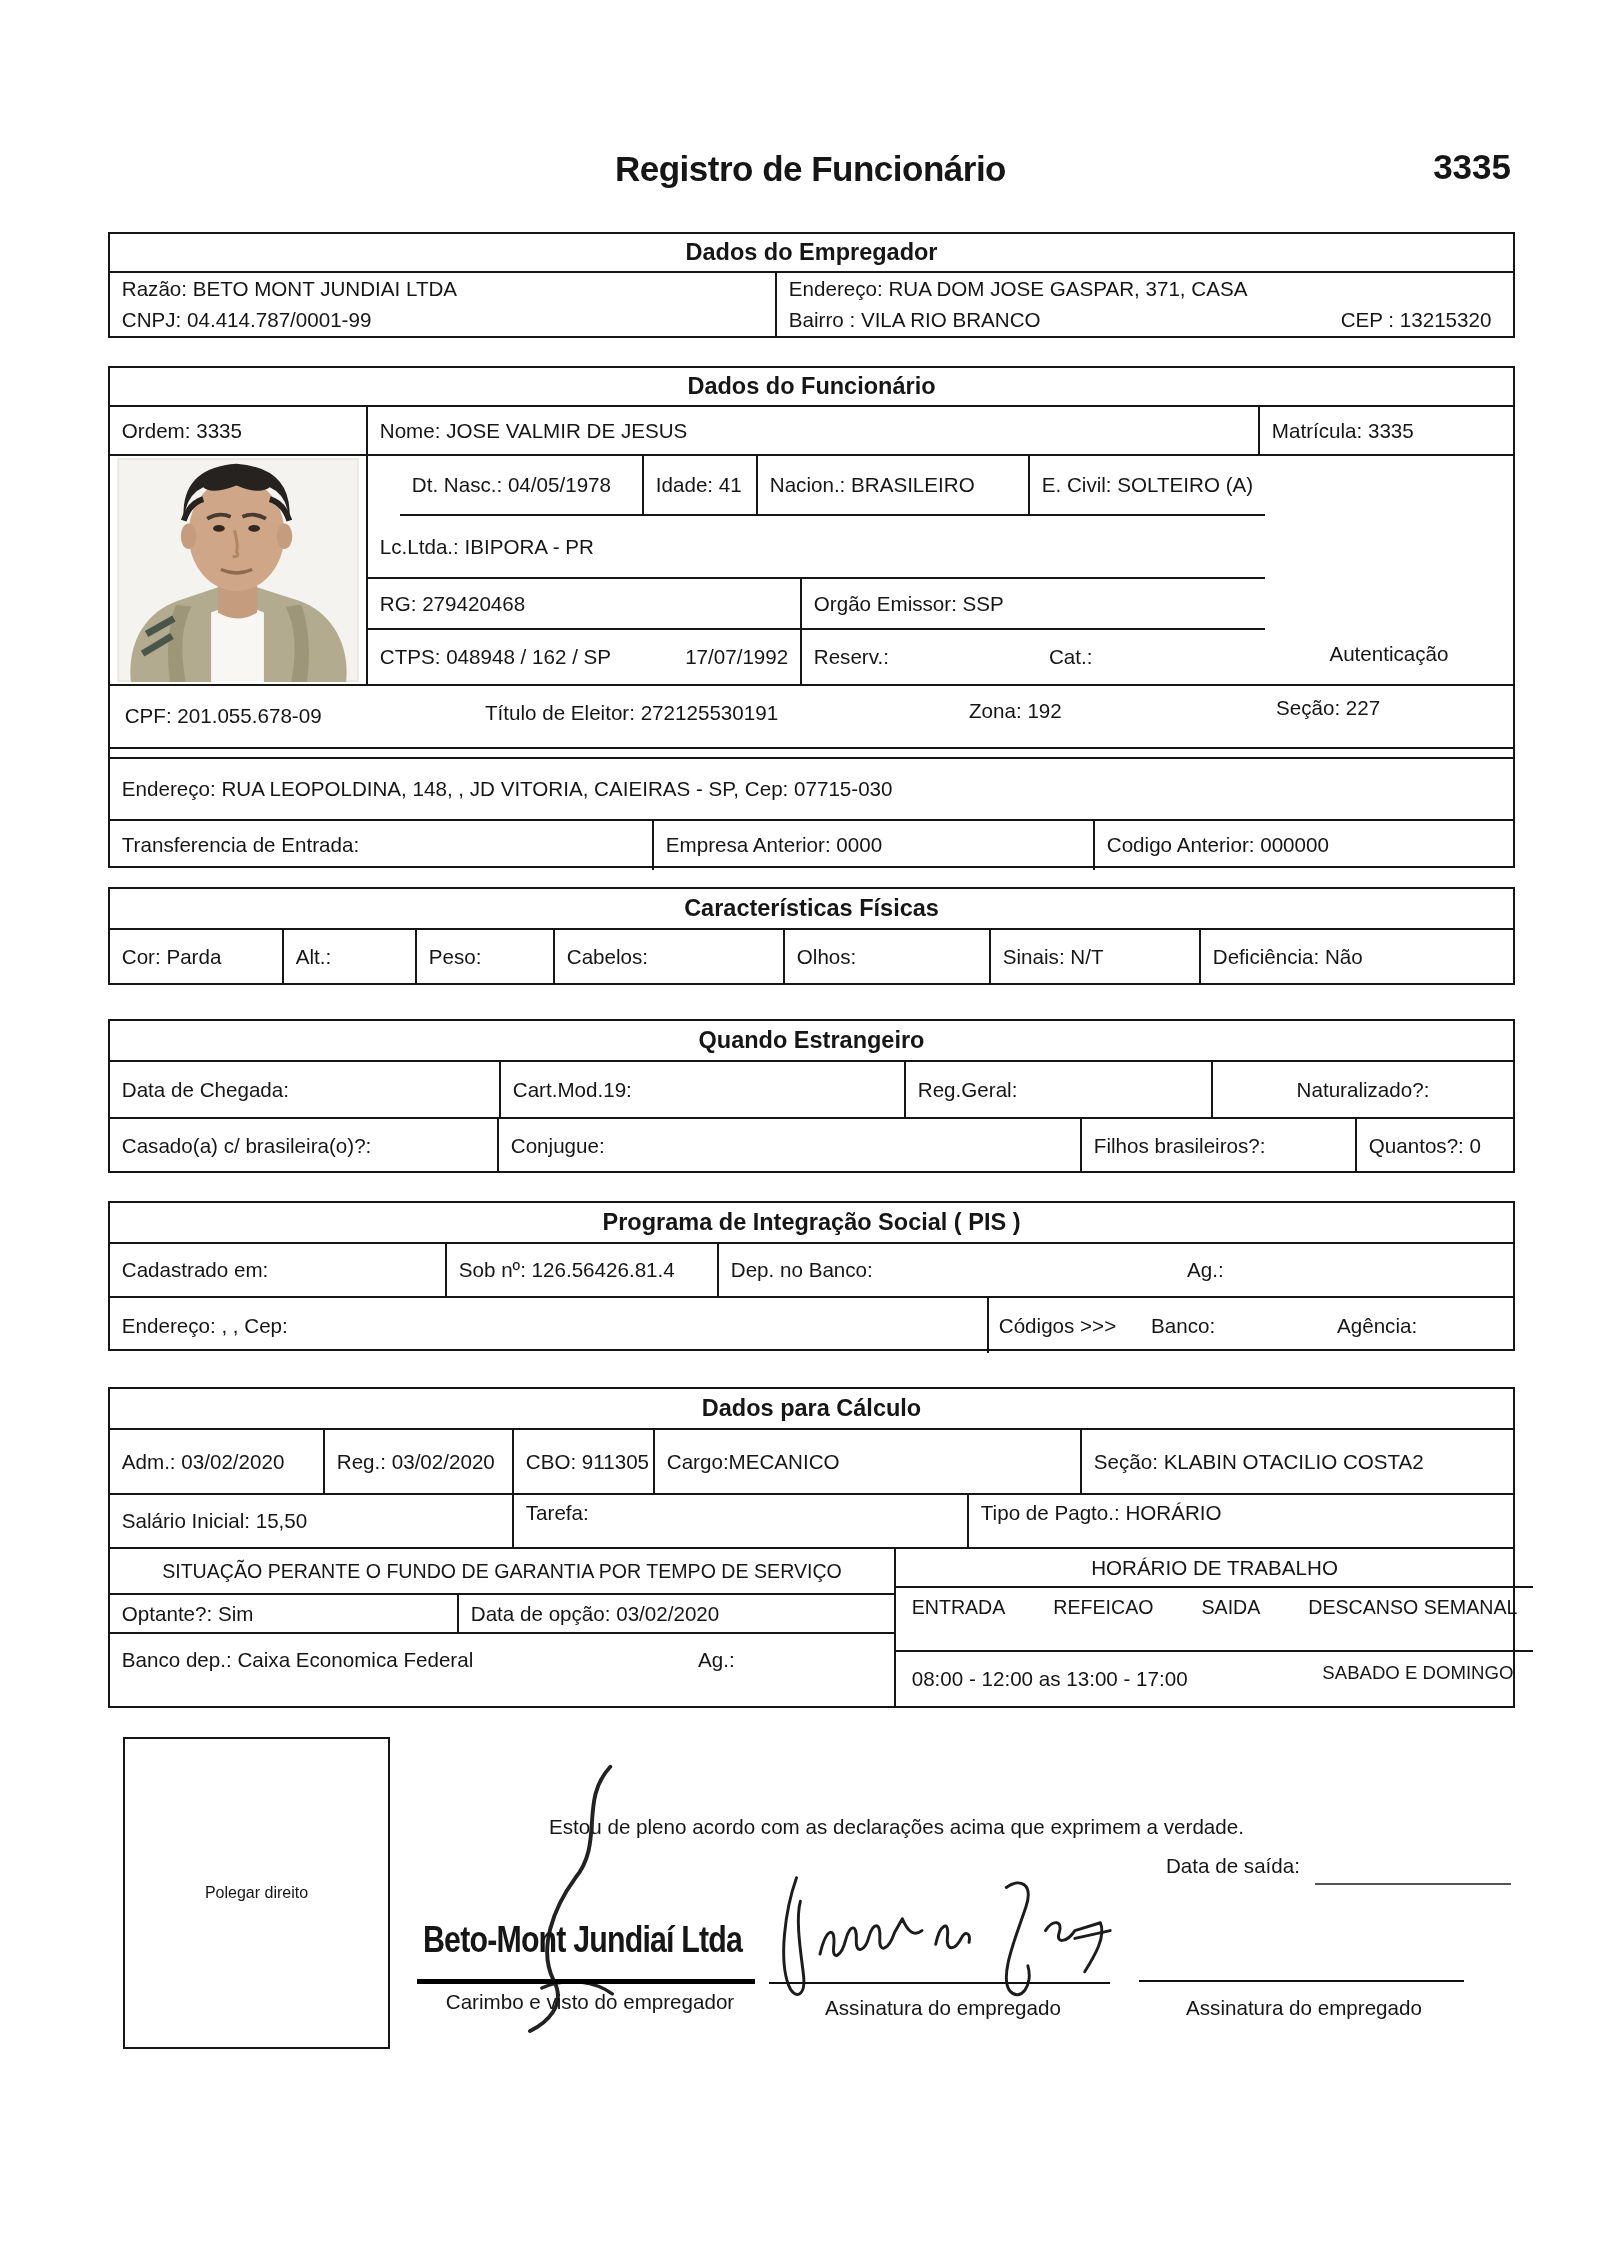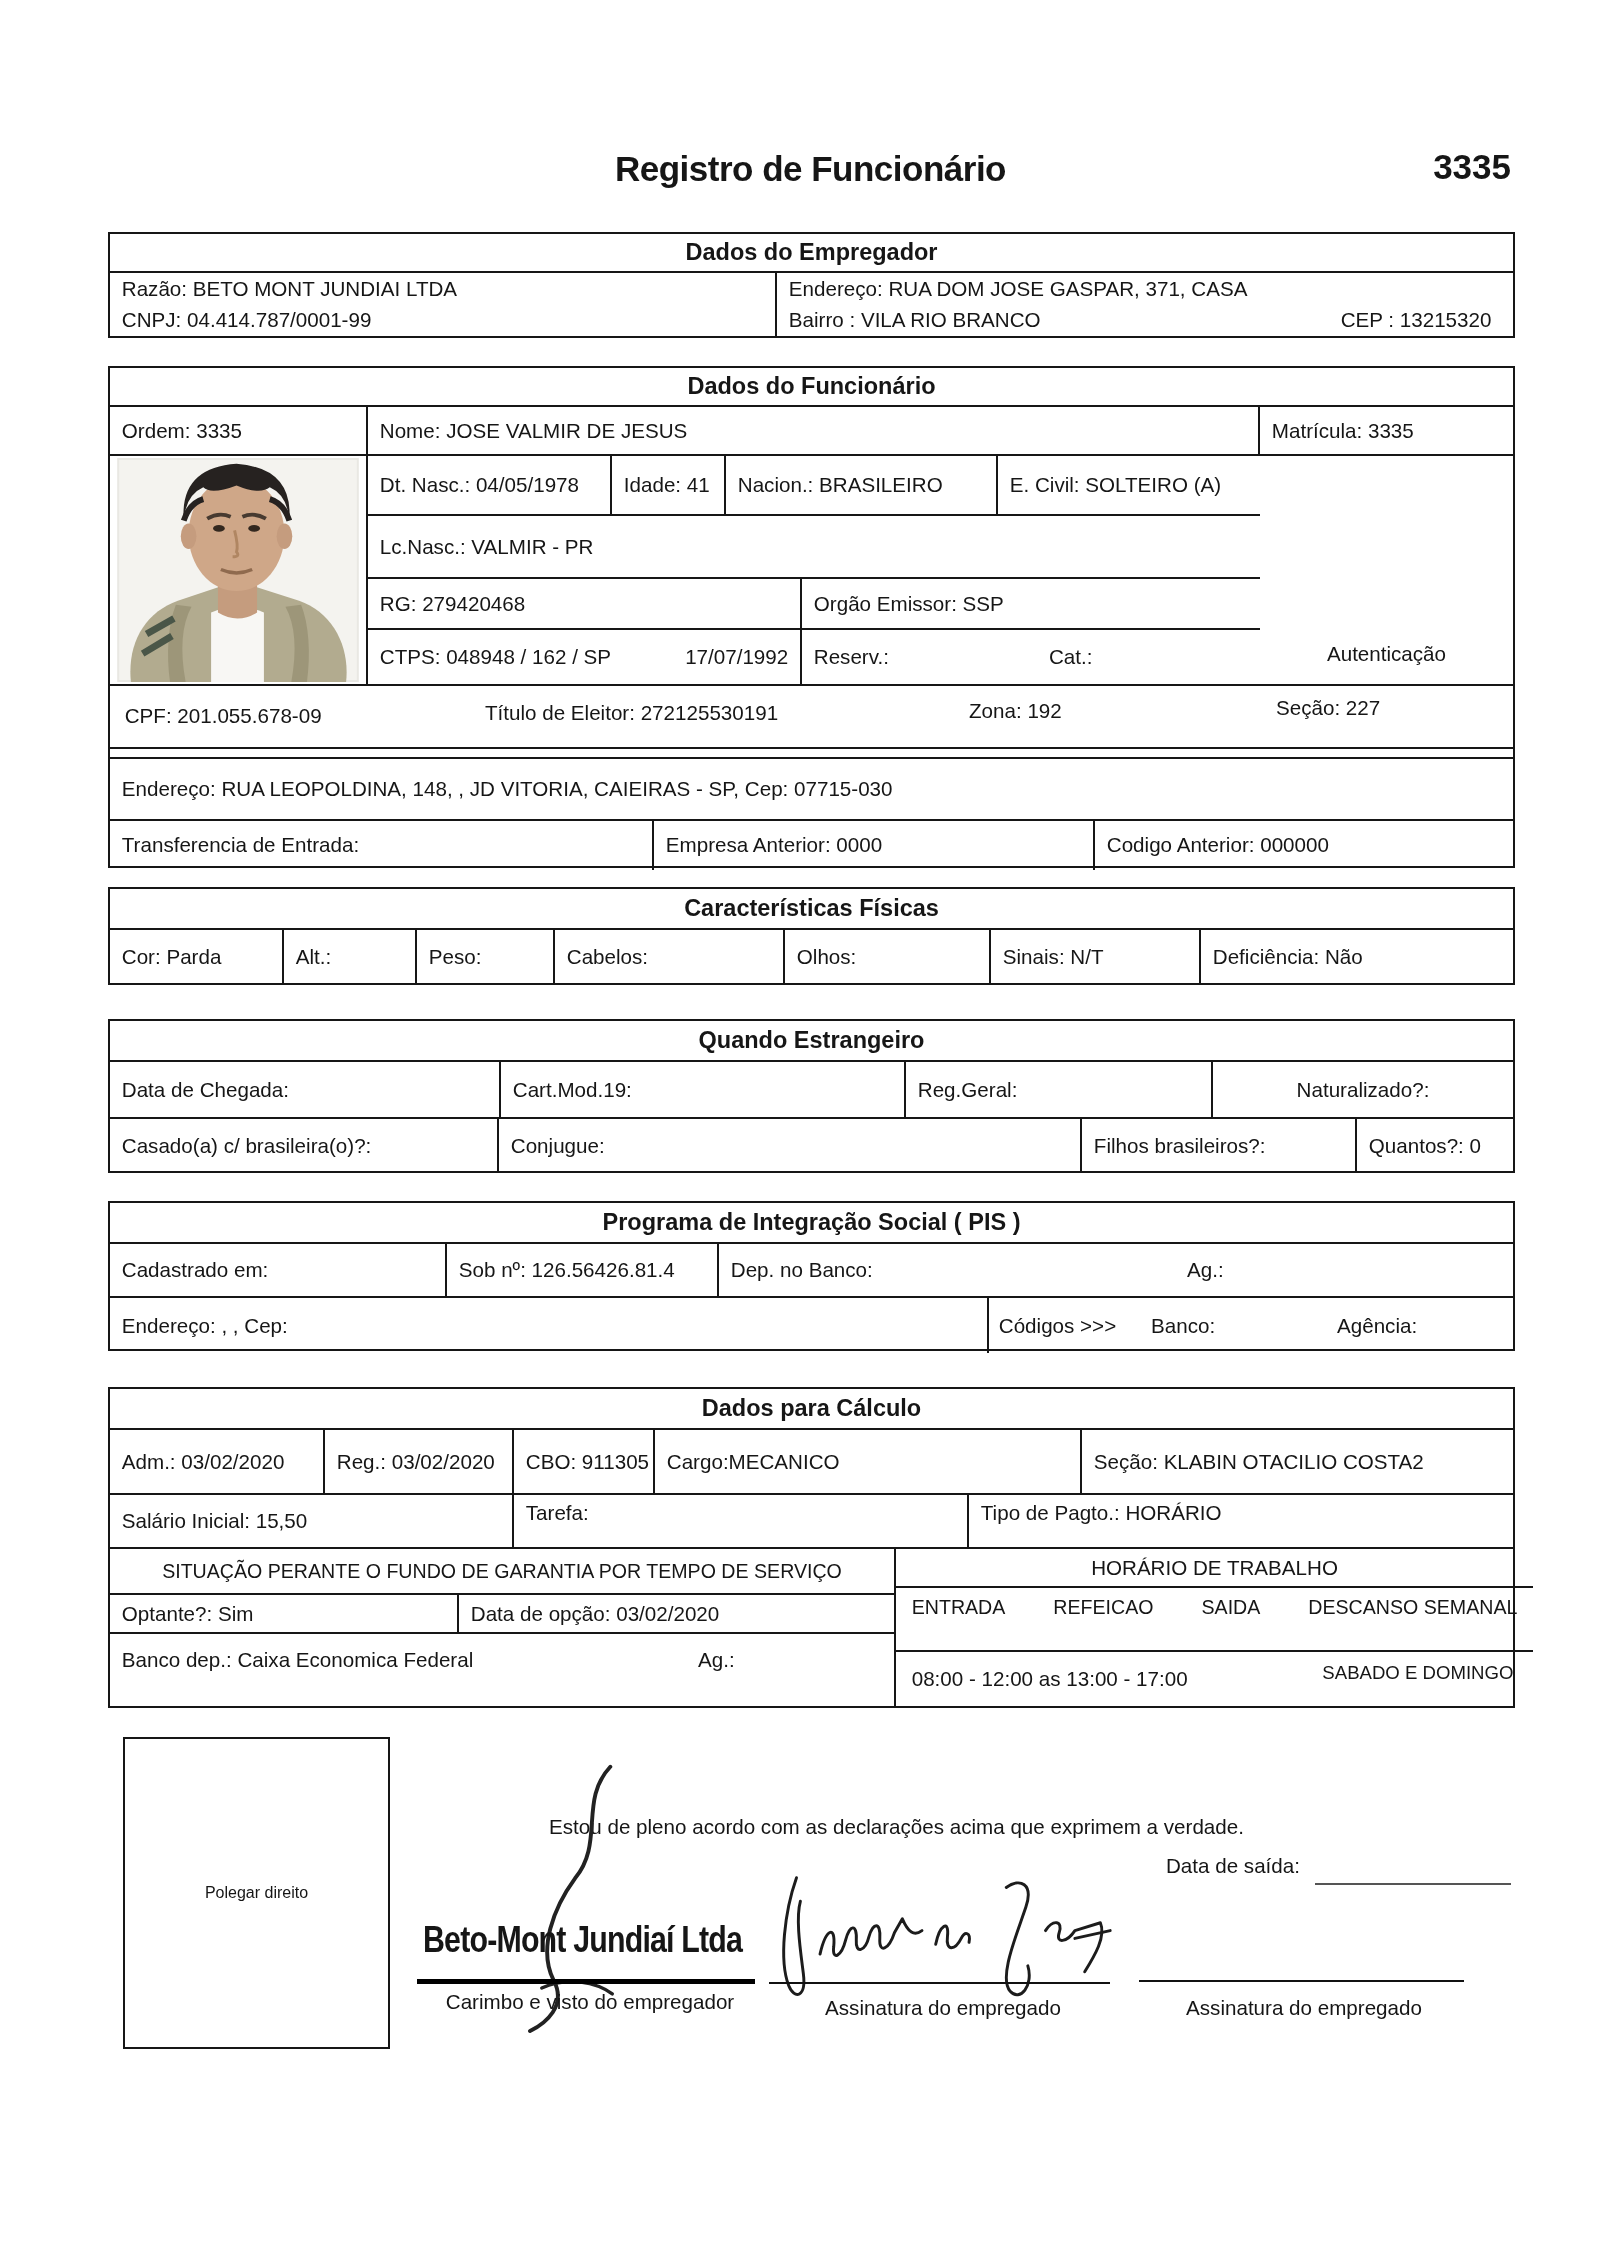--- a/index.html
+++ b/index.html
@@ -104,28 +104,28 @@
           <path d="M68,64 Q74,46 88,42 M176,64 Q170,46 156,42" stroke="#262220" stroke-width="6" fill="none"></path>
 
           <path d="M92,62 q12,-7 24,-2 M128,60 q12,-5 24,2" stroke="#473a30" stroke-width="4" fill="none"></path>
           <ellipse cx="104" cy="72" rx="6" ry="3.5" fill="#33281f"></ellipse>
           <ellipse cx="140" cy="72" rx="6" ry="3.5" fill="#33281f"></ellipse>
           <path d="M120,74 q4,16 2,22 q4,5 -4,5" stroke="#b08662" stroke-width="3" fill="none"></path>
           <path d="M106,114 q16,7 32,0" stroke="#8f6a4e" stroke-width="3.5" fill="none"></path>
         </svg>
       </div>
       <div class="col" style="flex:0 0 892px;">
-        <div class="r" style="height:61px;">
+        <div class="r" style="height:61px;margin-left:32px;">
           <div class="c" style="flex:0 0 244px;">Dt. Nasc.: 04/05/1978</div>
           <div class="c" style="flex:0 0 114px;">Idade: 41</div>
           <div class="c" style="flex:0 0 272px;">Nacion.: BRASILEIRO</div>
           <div class="c last">E. Civil: SOLTEIRO (A)</div>
         </div>
         <div class="r" style="height:64px;">
-          <div class="c last">Lc.Nasc.: VALMIR - PR</div>
+          <div class="c last">Lc.Ltda.: IBIPORA - PR</div>
         </div>
         <div class="r" style="height:51px;">
           <div class="c" style="flex:0 0 434px;">RG: 279420468</div>
           <div class="c last">Orgão Emissor: SSP</div>
         </div>
         <div class="r" style="height:55px;border-bottom:none;">
           <div class="c" style="flex:0 0 434px;justify-content:space-between;">
             <span>CTPS: 048948 / 162 / SP</span>
             <span>17/07/1992</span>
           </div>

